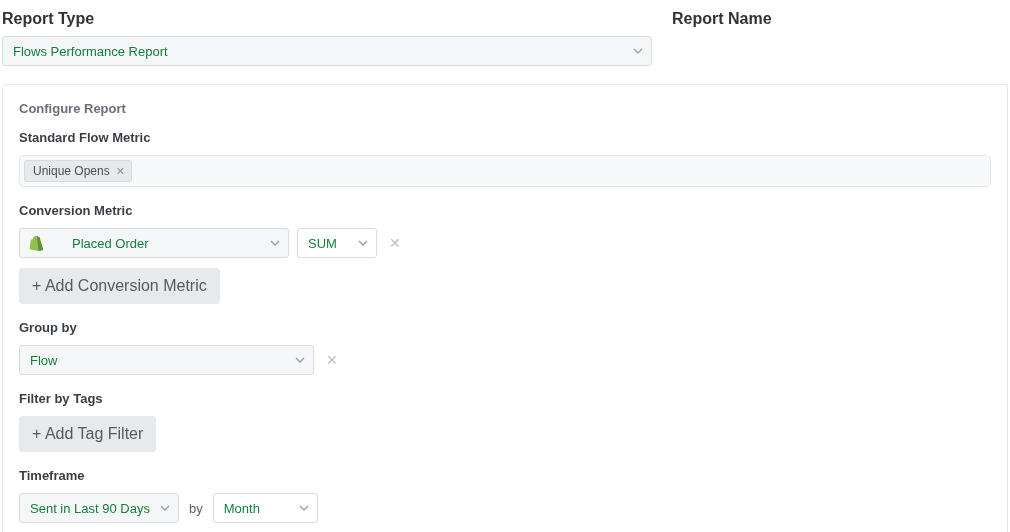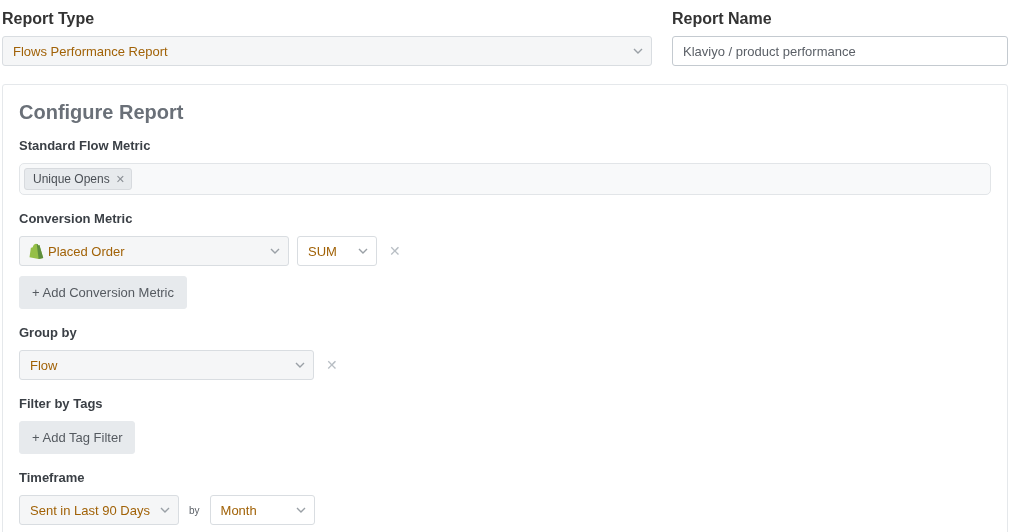--- a/index.html
+++ b/index.html
@@ -28,21 +28,21 @@
   }
   .select {
     position: relative;
     border: 1px solid #d9dde1;
     background: #f5f6f7;
     border-radius: 3px;
     height: 30px;
     display: flex;
     align-items: center;
     padding: 0 28px 0 10px;
-    color: #a16207;
+    color: #15803d;
     cursor: pointer;
   }
   .select.white { background: #fff; }
   .chevron {
     position: absolute;
     right: 8px;
     top: 50%;
     transform: translateY(-50%);
     pointer-events: none;
   }
@@ -57,21 +57,21 @@
     font-size: 13px;
     outline: none;
     width: 100%;
   }
   .panel {
     border: 1px solid #e5e8eb;
     border-radius: 3px;
     margin: 0 2px;
   }
   .panel-title {
-    font-size: 20px;
+    font-size: 13px;
     color: #6a7078;
     font-weight: 600;
     padding: 16px 16px 8px 16px;
   }
   .section {
     padding: 6px 16px 10px 16px;
   }
   .section-label {
     font-weight: 600;
     color: #3a3f45;
@@ -102,47 +102,47 @@
   }
   .tag .x {
     color: #8a8f95;
     font-size: 11px;
     cursor: pointer;
     line-height: 1;
   }
   .row { display: flex; align-items: center; gap: 8px; flex-wrap: wrap; }
   .select.sm { width: 100px; }
   .select.xs { width: 80px; }
-  .select.conv { width: 270px; padding-left: 28px; }
+  .select.conv { width: 270px; padding-left: 52px; }
   .shopify-icon {
     position: absolute;
     left: 8px;
     top: 50%;
     transform: translateY(-50%);
     width: 18px;
     height: 18px;
   }
   .remove-x {
     color: #b8bec4;
     font-size: 14px;
     cursor: pointer;
     padding: 0 4px;
   }
   .btn-secondary {
     background: #e7eaed;
     border: 1px solid #e7eaed;
     color: #555a60;
-    font-size: 13px;
+    font-size: 16px;
     padding: 8px 12px;
     border-radius: 3px;
     cursor: pointer;
   }
   .by-text {
     color: #5a5f66;
-    font-size: 10px;
+    font-size: 13px;
     padding: 0 2px;
   }
   .select.groupby { width: 295px; }
   .select.timeframe { width: 160px; }
   .select.interval { width: 105px; }
 </style>
 </head>
 <body>
 
 <div class="top-row">
@@ -152,21 +152,20 @@
       <span>Flows Performance Report</span>
       <span class="chevron">
         <svg width="10" height="6" viewBox="0 0 10 6">
             <path d="M1 1l4 4 4-4" stroke="#9aa0a6" stroke-width="1.4" fill="none"></path>
           </svg>
       </span>
     </div>
   </div>
   <div class="top-col name">
     <div class="field-label">Report Name</div>
-    <input class="text-input" type="text" value="Klaviyo / product performance" style="">
   </div>
 </div>
 
 <div class="panel">
   <div class="panel-title">Configure Report</div>
 
   <div class="section">
     <div class="section-label">Standard Flow Metric</div>
     <div class="tag-container">
       <span class="tag">

